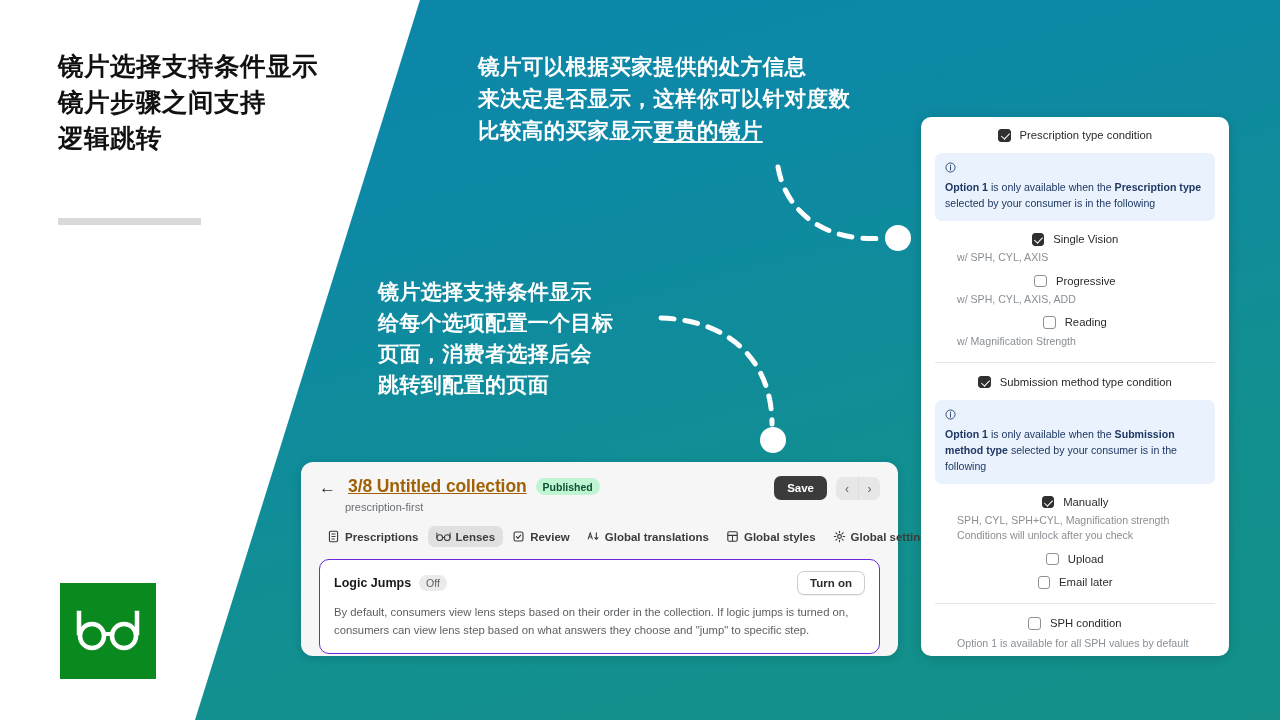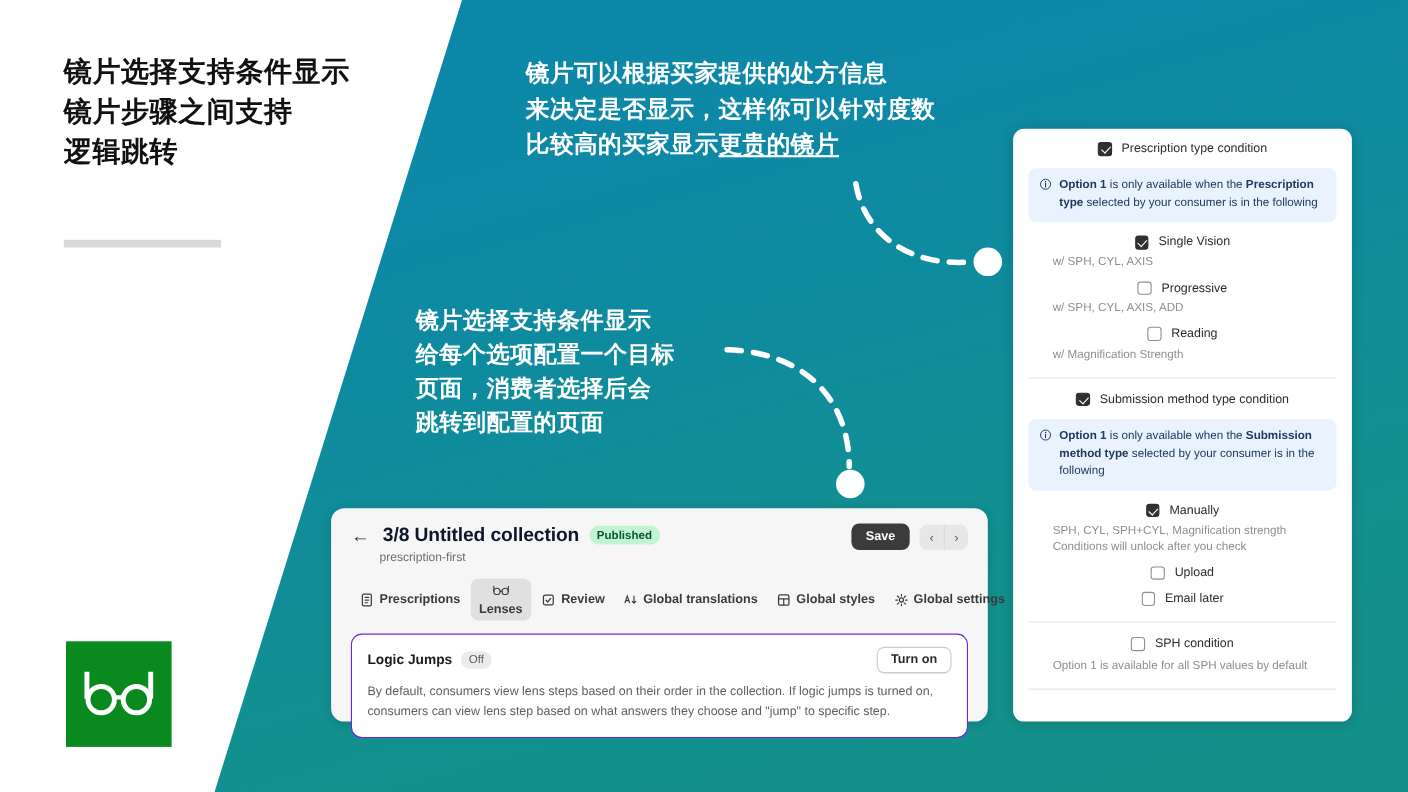--- a/index.html
+++ b/index.html
@@ -53,21 +53,21 @@
   .editor-card {
     position: absolute; left: 301px; top: 462px;
     width: 597px; height: 194px;
     background: #f6f6f7; border-radius: 12px;
     box-shadow: 0 2px 10px rgba(0,0,0,.14);
     padding: 14px 18px 0 18px;
   }
   .ed-top { display: flex; align-items: flex-start; }
   .ed-titlerow { display: flex; align-items: center; gap: 9px; }
   .back-arrow { font-size: 17px; color: #303030; line-height: 1; margin-right: 3px; padding-top: 2px; }
-  .ed-title { font-size: 17.5px; font-weight: bold; color: #0f172a; letter-spacing: -.1px; }
+  .ed-title { font-size: 17.5px; font-weight: bold; color: #a16207; letter-spacing: -.1px; text-decoration: underline; }
   .badge-pub {
     background: #bff5d2; color: #0c5132; font-size: 10.5px; font-weight: bold;
     padding: 2.5px 7px; border-radius: 9px;
   }
   .ed-sub { font-size: 11px; color: #6b6f73; margin: 4px 0 0 26px; }
   .ed-actions { margin-left: auto; display: flex; align-items: flex-end; gap: 9px; }
   .btn-save {
     background: #3b3b3b; color: #fff; font-size: 11.5px; font-weight: bold;
     border: none; border-radius: 7px; padding: 6px 13px; cursor: pointer;
   }
@@ -77,21 +77,21 @@
     font-size: 12px; color: #5b5f62; cursor: pointer;
   }
   .pager span + span { border-left: 1px solid #dcdcdd; }
 
   .tabs { display: flex; align-items: center; gap: 1px; margin-top: 13px; text-align: right; }
   .tab {
     display: flex; align-items: center; gap: 5px;
     padding: 4px 8px; border-radius: 7px; cursor: pointer;
     font-size: 11.5px; font-weight: bold; color: #3b3b3b; white-space: nowrap;
   }
-  .tab.active { background: #e0e0e1; flex-direction: column; }
+  .tab.active { background: #e0e0e1; }
   .tab svg { display: block; flex: none; }
 
   .logic-card {
     margin-top: 12px; background: #fff; border-radius: 10px;
     border: 1px solid #6d28d9; padding: 11px 14px 13px 14px;
   }
   .lj-head { display: flex; align-items: center; gap: 8px; }
   .lj-title { font-size: 12.5px; font-weight: bold; color: #1a1a1a; }
   .lj-off {
     background: #ebebeb; color: #5c5f62; font-size: 10.5px;
@@ -124,21 +124,21 @@
     content: ""; position: absolute; left: 3.6px; top: 1.2px;
     width: 3.6px; height: 7px; border: solid #fff;
     border-width: 0 1.7px 1.7px 0; transform: rotate(43deg);
   }
   .row-label { font-size: 11.3px; color: #2b2b2b; line-height: 1.35; }
   .sub-label { font-size: 10.6px; color: #8a8f94; line-height: 1.45; margin: 3px 0 0 22px; }
 
   .info-box {
     background: #eaf2fd; border-radius: 7px;
     padding: 8px 10px 9px 10px; margin: 10px 0 11px 14px;
-    display: flex; gap: 7px; width: calc(100% - 28px);
+    display: flex; gap: 7px; width: calc(100% - 28px); flex-direction: column;
   }
   .info-ico { flex: none; margin-top: 1px; }
   .info-txt { font-size: 10.6px; line-height: 1.5; color: #1f3864; }
   .info-txt b { font-weight: bold; }
 
   .divider { height: 1px; background: #e6e6e6; margin: 13px 0 12px 0; }
   .cond-item { padding: 0 14px; }
   .cond-item .sub-label { margin-left: 22px; margin-top: 4px; }
 </style>
 </head>

